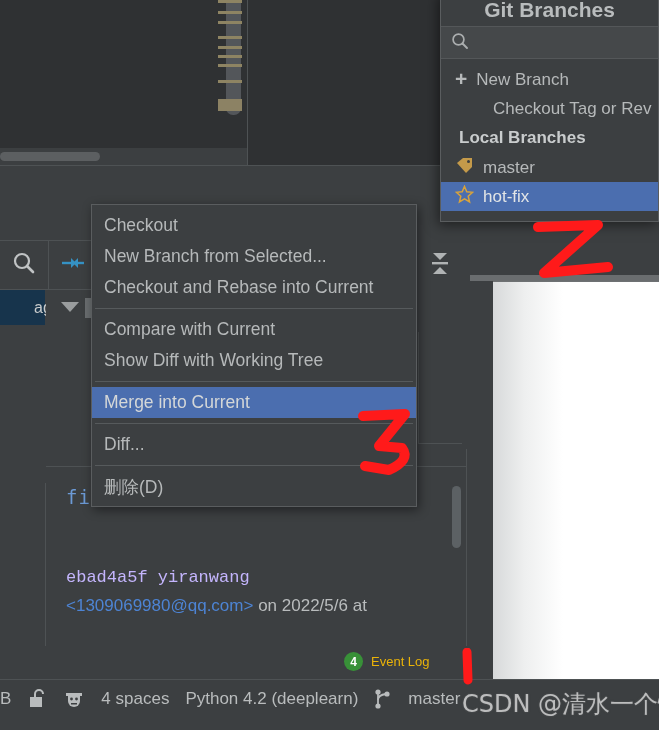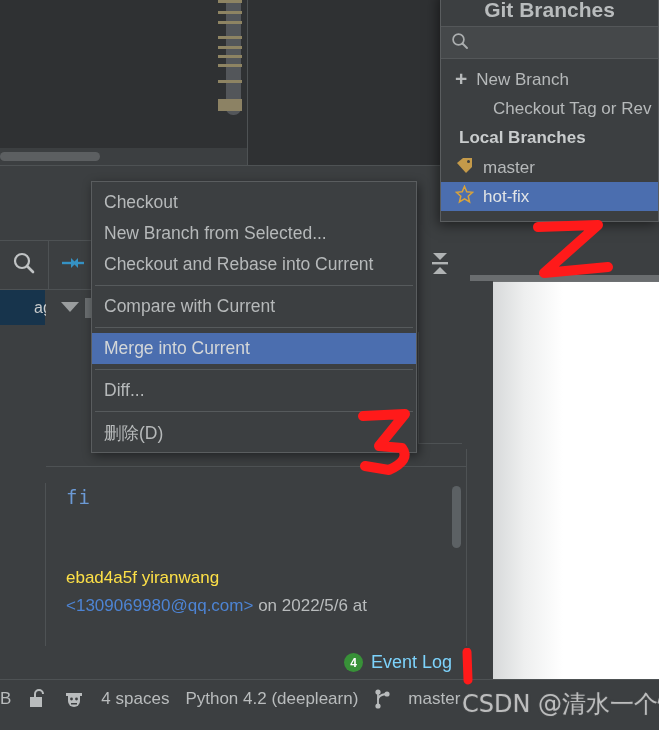--- a/index.html
+++ b/index.html
@@ -173,23 +173,24 @@
     position: absolute;
     left: 20px; top: 0px;
     color: #6c9ad6;
     font-family: "DejaVu Sans Mono", monospace;
     font-size: 19px;
     letter-spacing: 1px;
   }
   .commit-author {
     position: absolute;
     left: 20px; top: 82px;
-    color: #fde047;
+    color: #c4b5fd;
     font-size: 17px;
     white-space: nowrap;
+    font-family: Liberation Mono, monospace;
   }
   .commit-email-line {
     position: absolute;
     left: 20px; top: 110px;
     font-size: 17px;
     white-space: nowrap;
     color: #b9bcbd;
   }
   .commit-email-line .email { color: #4d84d4; }
 
@@ -276,43 +277,43 @@
     border-radius: 50%;
     background: #389138;
     color: #ffffff;
     font-size: 12px;
     font-weight: bold;
     display: flex;
     align-items: center;
     justify-content: center;
   }
   .event-log-label {
-    color: #7dd3fc;
-    font-size: 18px;
+    color: #eab308;
+    font-size: 13px;
   }
 
   .status-items {
     position: absolute;
     left: 0; top: 688px;
     display: flex;
     align-items: center;
     gap: 0;
     color: #b9bcbd;
     font-size: 17px;
     white-space: nowrap;
   }
   .status-items > * { margin-right: 16px; }
   .st-b { margin-left: 0px; color: #b9bcbd; }
 
   .icon-lock svg, .icon-hacker svg, .icon-branch svg { display: block; }
 
   
   .context-menu {
     position: absolute;
-    left: 91px; top: 181px;
+    left: 91px; top: 204px;
     width: 326px;
     background: #3c3f41;
     border: 1px solid #5a5d5f;
     box-sizing: border-box;
     box-shadow: 2px 3px 10px rgba(0,0,0,0.45);
     padding: 5px 0 4px 0;
   }
   .menu-item {
     height: 31px;
     display: flex;
@@ -545,20 +546,21 @@
     </span>
     <span>master</span>
   </div>
 
   <div class="context-menu">
     <div class="menu-item">Checkout</div>
     <div class="menu-item">New Branch from Selected...</div>
     <div class="menu-item">Checkout and Rebase into Current</div>
     <div class="menu-sep"></div>
     <div class="menu-item">Compare with Current</div>
+    <div class="menu-item">Show Diff with Working Tree</div>
     <div class="menu-sep"></div>
     <div class="menu-item selected">Merge into Current</div>
     <div class="menu-sep"></div>
     <div class="menu-item">Diff...</div>
     <div class="menu-sep"></div>
     <div class="menu-item">删除(D)</div>
   </div>
 
   <div class="git-popup">
     <div class="git-popup-title">Git Branches</div>

